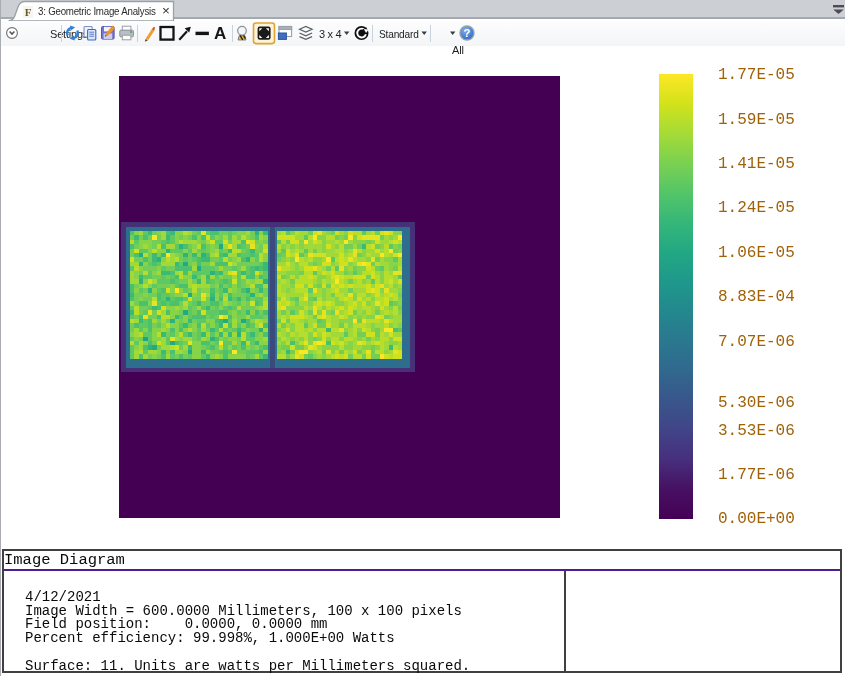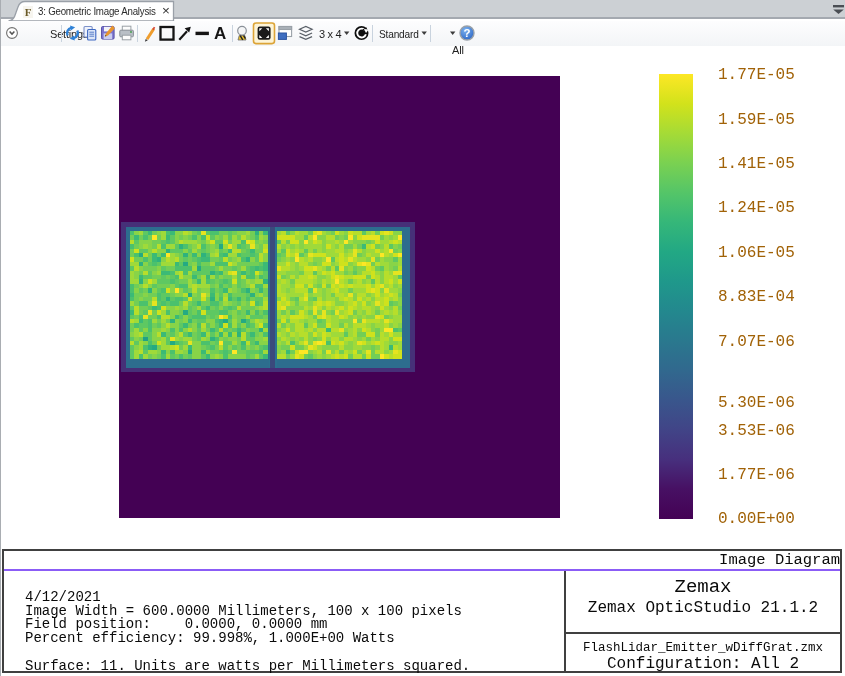--- a/index.html
+++ b/index.html
@@ -32,21 +32,21 @@
     #35b779 33.3%, #22a884 40%, #1f988b 46.7%, #23888e 53.3%, #2a788e 60%,
     #31688e 66.7%, #39568c 73.3%, #414487 80%, #472f7d 86.7%, #471063 93.3%,
     #440154 100%); }
 .cbl { position:absolute; left:718px; font-family:"Liberation Mono",monospace;
   font-size:16px; color:#a16207; height:19px; line-height:19px; }
 
 
 #panel { position:absolute; left:2px; top:549px; width:840px; height:124px;
   border:2px solid #404040; font-family:"Liberation Mono",monospace; color:#0a0a0a; }
 #ptitle { position:absolute; left:0; top:0; width:836px; height:20px;
-  border-bottom:2px solid #8b5cf6; text-align:right; font-size:15.5px; line-height:18px; }
+  border-bottom:2px solid #4c1d95; text-align:left; font-size:15.5px; line-height:18px; }
 #pleft { position:absolute; left:21px; top:40px; font-size:14px; line-height:13.5px;
   white-space:pre; }
 #psurf { position:absolute; left:21px; top:107px; font-size:14px; }
 #vdiv { position:absolute; left:560px; top:20px; width:2px; height:100px; background:#404040; }
 #rbox { position:absolute; left:562px; top:20px; width:274px; height:100px; text-align:center; }
 #rz1 { position:absolute; top:5px; width:274px; font-size:19px; }
 #rz2 { position:absolute; top:28px; width:274px; font-size:16px; }
 #rdiv { position:absolute; top:61px; left:0; width:274px; height:2px; background:#404040; }
 #rf1 { position:absolute; top:70px; width:274px; font-size:12.5px; }
 #rf2 { position:absolute; top:84px; width:274px; font-size:16px; }
@@ -207,23 +207,16 @@
 <div class="cbl" style="top:510.3px">0.00E+00</div>
 
 <div id="panel">
   <div id="ptitle">Image Diagram</div>
   <div id="pleft">4/12/2021
 Image Width = 600.0000 Millimeters, 100 x 100 pixels
 Field position:    0.0000, 0.0000 mm
 Percent efficiency: 99.998%, 1.000E+00 Watts</div>
   <div id="psurf">Surface: 11. Units are watts per Millimeters squared.</div>
   <div id="vdiv"></div>
-  <div id="rbox">
-    <div id="rz1">Zemax</div>
-    <div id="rz2">Zemax OpticStudio 21.1.2</div>
-    <div id="rdiv"></div>
-    <div id="rf1">FlashLidar_Emitter_wDiffGrat.zmx</div>
-    <div id="rf2">Configuration: All 2</div>
-  </div>
 </div>
 
 <div id="leftborder"></div>
 </div>
 
 </body></html>

